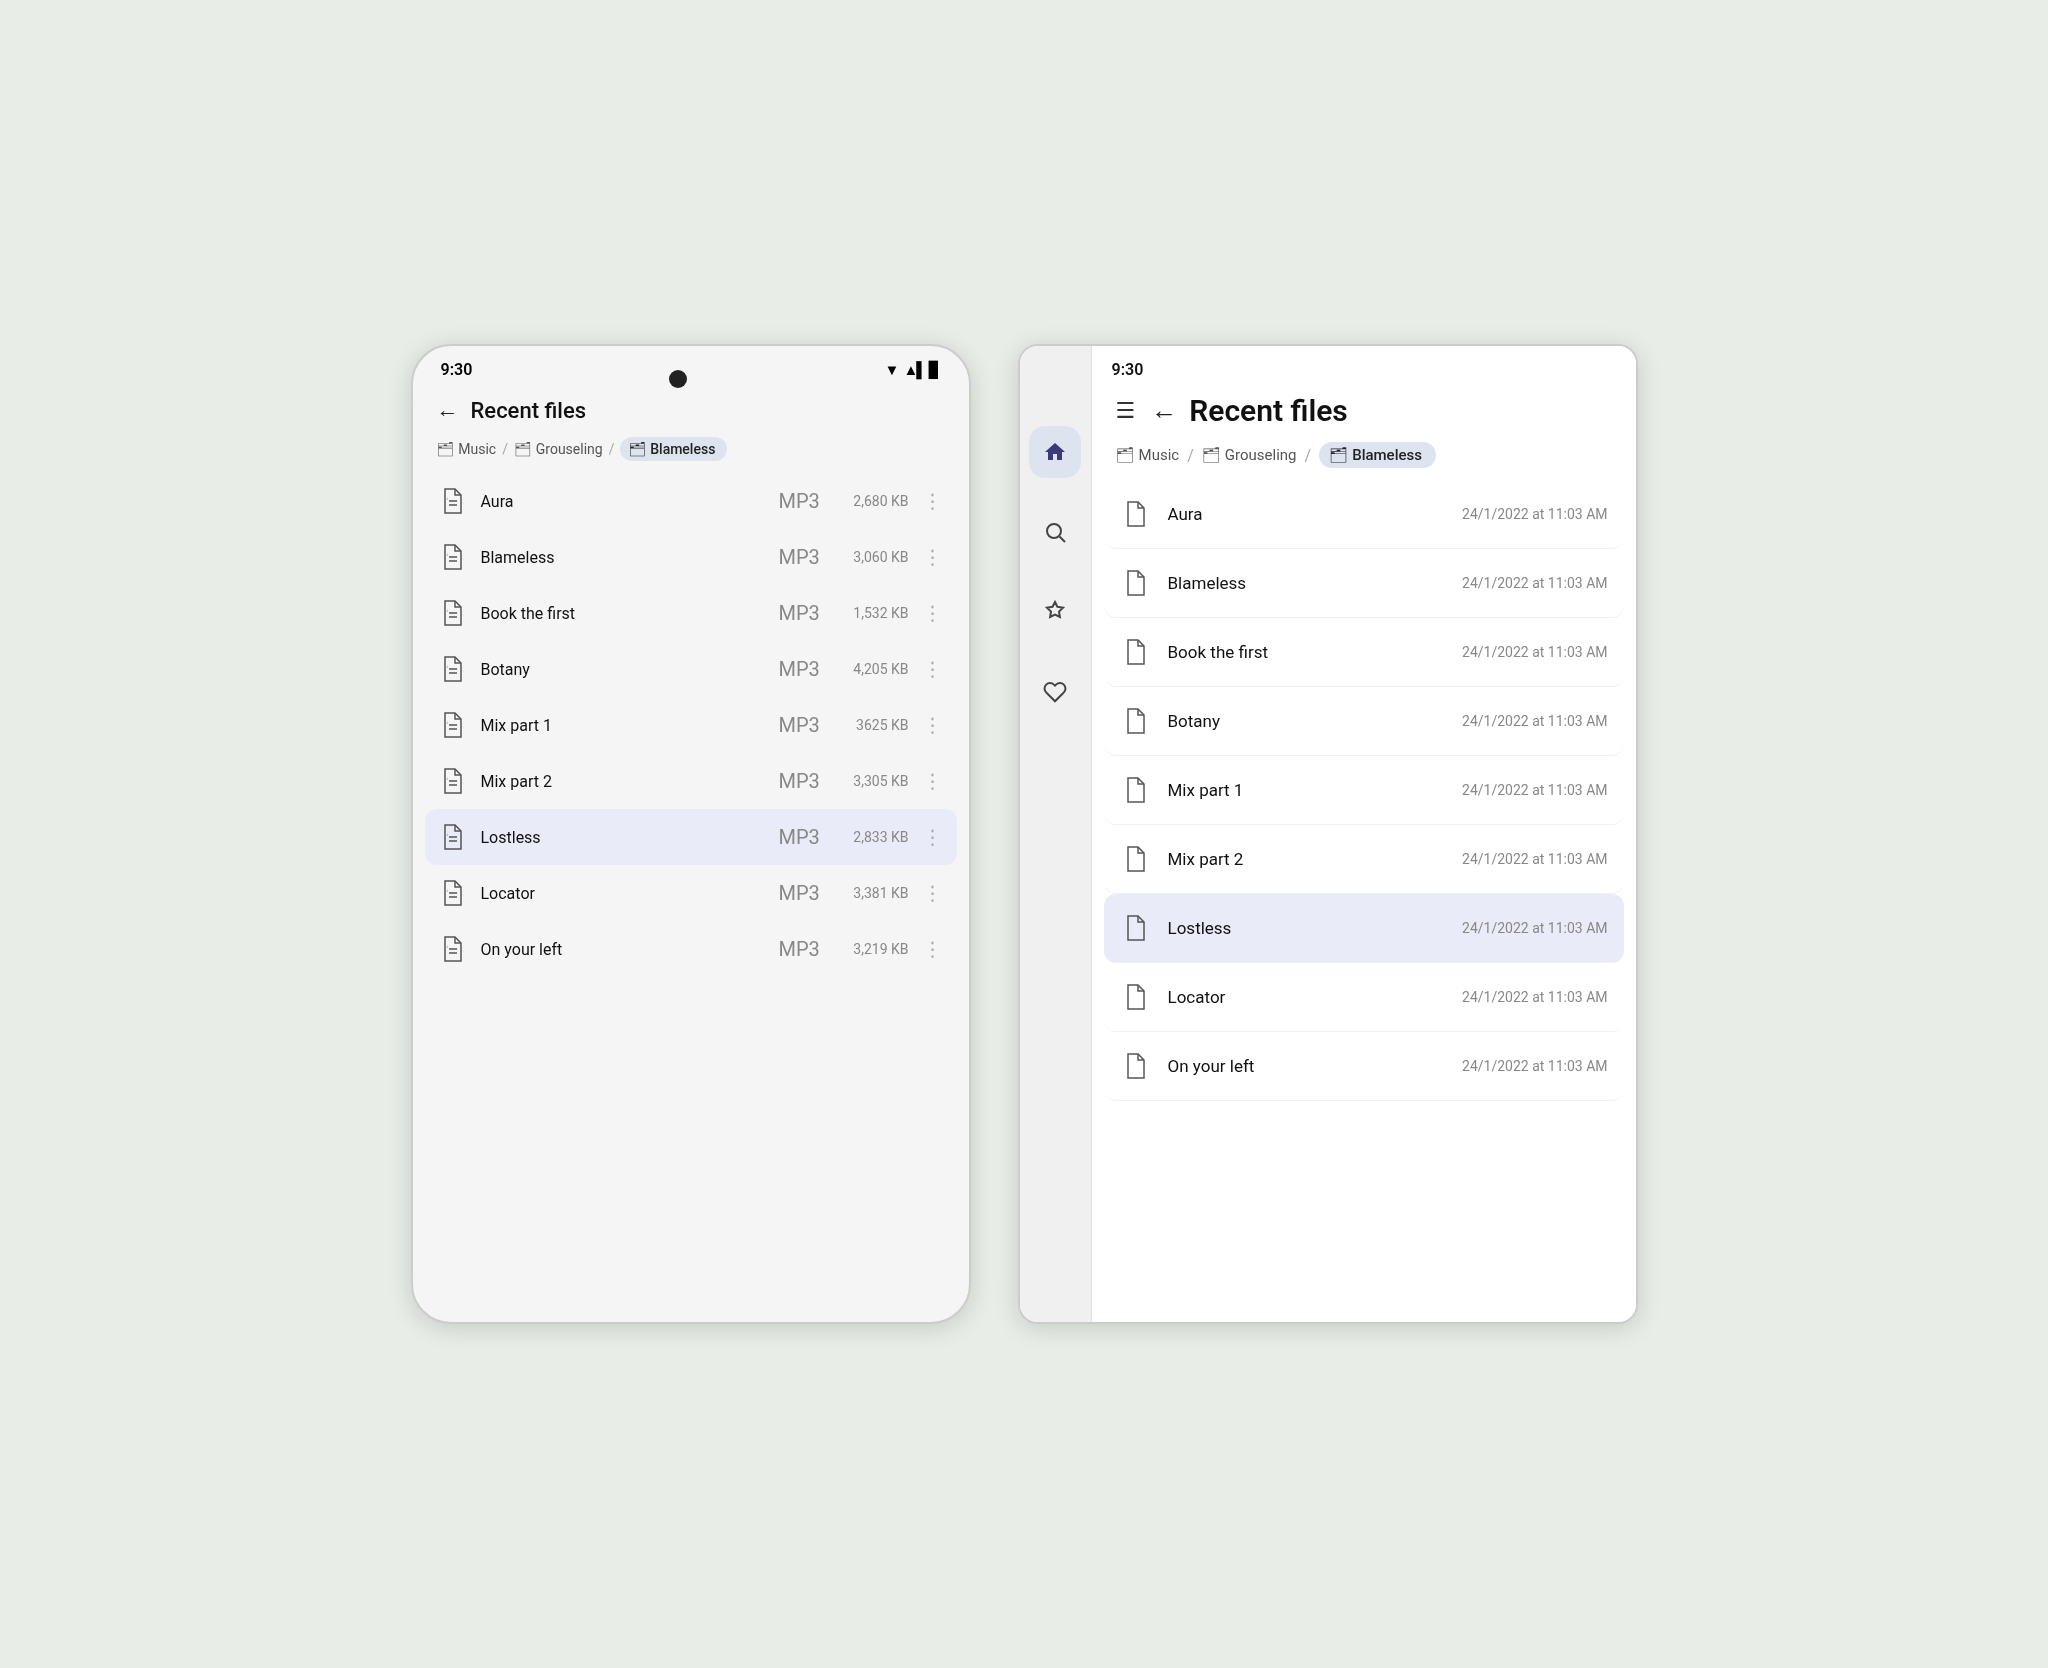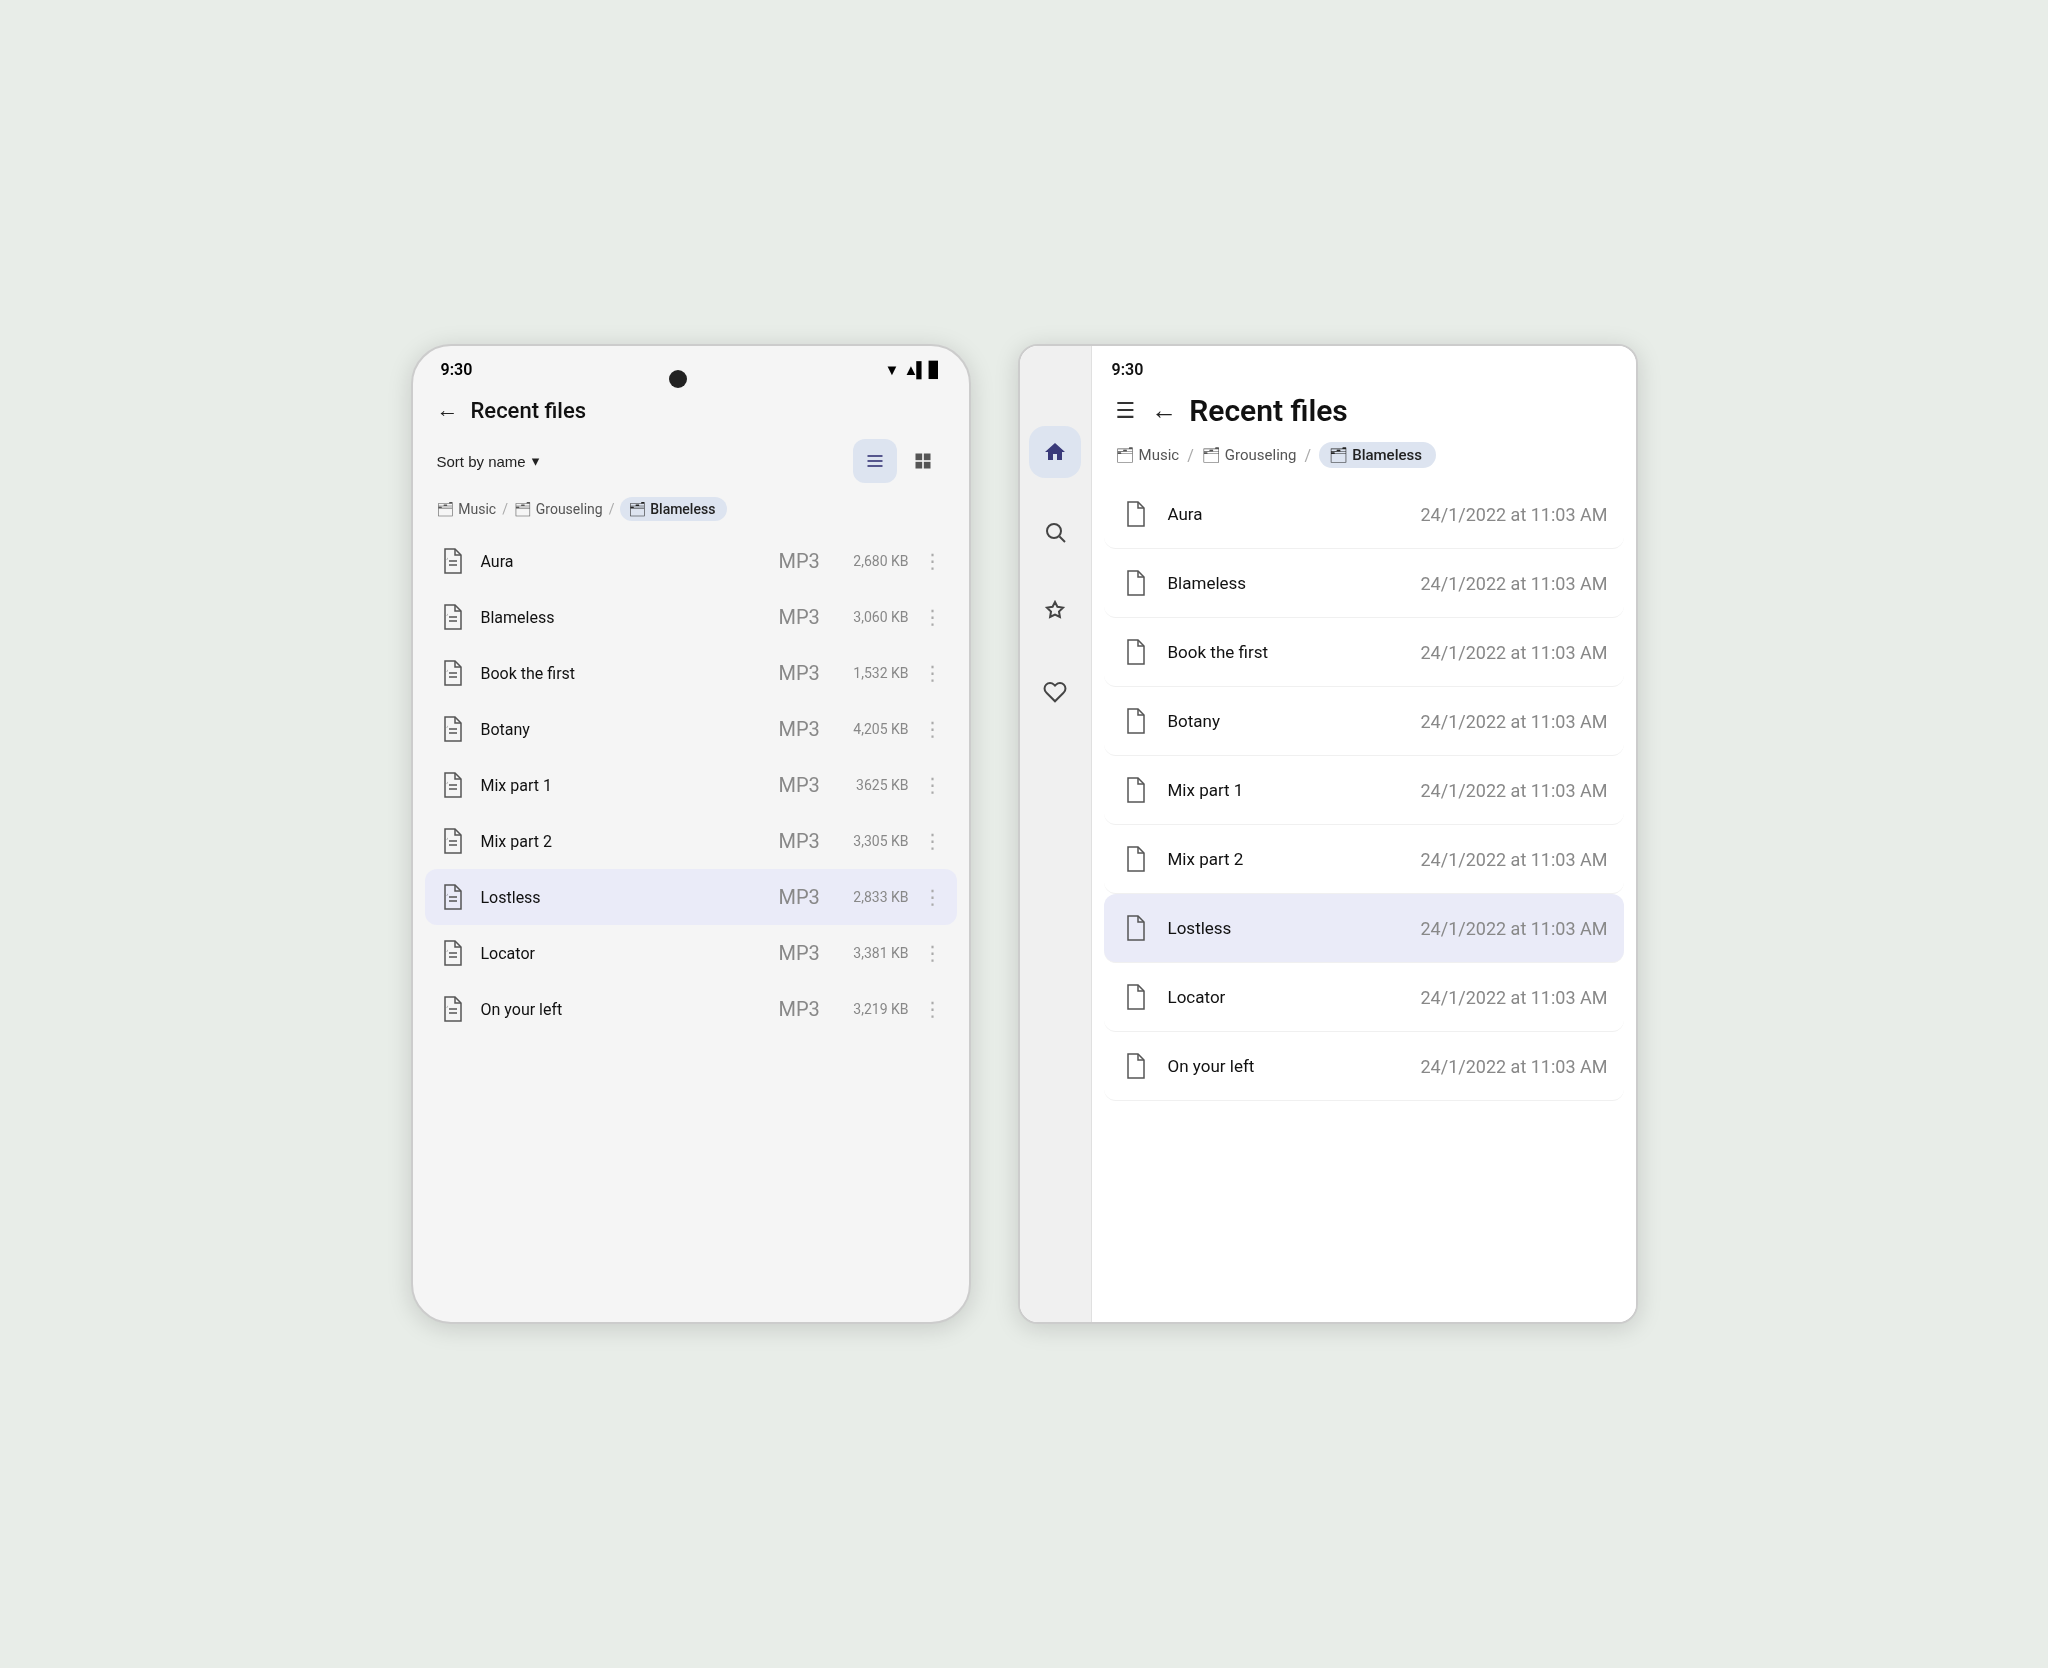--- a/index.html
+++ b/index.html
@@ -306,21 +306,21 @@
       font-size: 22px;
       color: #555;
     }
     .tablet-file-name {
       font-size: 17px;
       color: #111;
       font-weight: 400;
       flex: 1;
     }
     .tablet-file-date {
-      font-size: 18px;
+      font-size: 14px;
       color: #888;
     }
 
     
     .hamburger { font-size: 22px; color: #333; }
   </style>
 </head>
 <body>
 
 <div class="screen-wrapper">
@@ -337,43 +337,20 @@
         <span style="font-size:15px; letter-spacing:-2px;">▲▌</span>
         <span style="font-size:15px;">▊</span>
       </div>
     </div>
 
     <div class="phone-header">
       <span class="back-arrow">←</span>
       <span class="phone-title">Recent files</span>
     </div>
 
-    <div class="sort-toolbar">
-      <button class="sort-btn">
-        <span>Sort by name</span>
-        <span>▾</span>
-      </button>
-      <div class="view-toggles">
-        <button class="view-btn active">
-          <svg width="20" height="20" viewBox="0 0 24 24" fill="currentColor">
-            <rect x="3" y="5" width="18" height="2"></rect>
-              <rect x="3" y="11" width="18" height="2"></rect>
-              <rect x="3" y="17" width="18" height="2"></rect>
-          </svg>
-        </button>
-        <button class="view-btn">
-          <svg width="20" height="20" viewBox="0 0 24 24" fill="currentColor">
-            <rect x="3" y="3" width="8" height="8"></rect>
-              <rect x="13" y="3" width="8" height="8"></rect>
-              <rect x="3" y="13" width="8" height="8"></rect>
-              <rect x="13" y="13" width="8" height="8"></rect>
-          </svg>
-        </button>
-      </div>
-    </div>
 
     <div class="breadcrumb">
       <div class="breadcrumb-item">
         <span>🗂</span>
         <span>Music</span>
       </div>
       <span class="breadcrumb-sep">/</span>
       <div class="breadcrumb-item">
         <span>🗂</span>
         <span>Grouseling</span>

